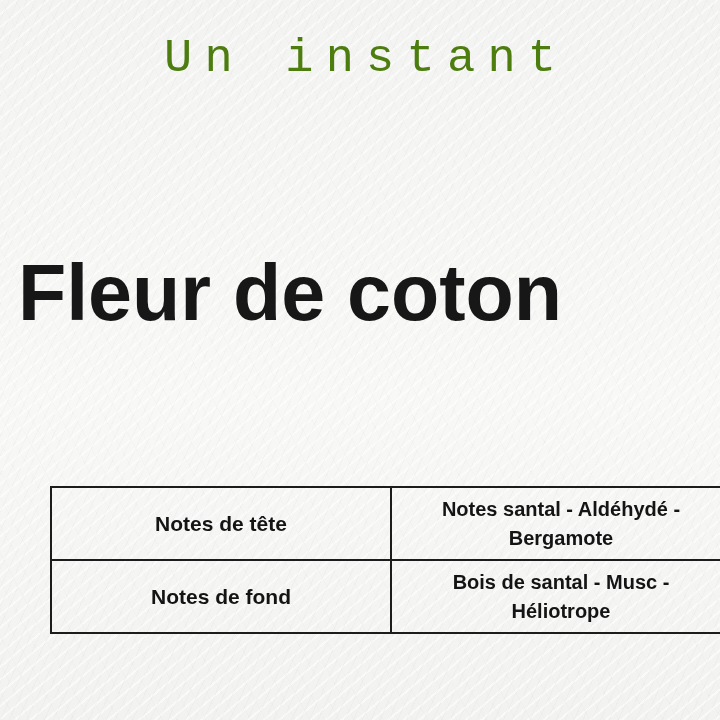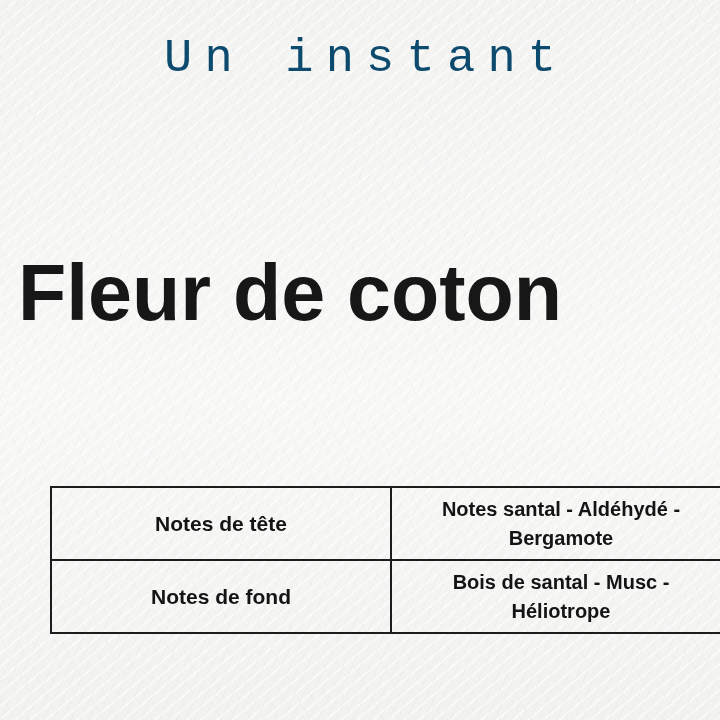--- a/index.html
+++ b/index.html
@@ -10,21 +10,21 @@
     background-image:
       repeating-linear-gradient(115deg, rgba(0,0,0,0.02) 0 1px, transparent 1px 8px),
       repeating-linear-gradient(62deg, rgba(0,0,0,0.013) 0 1px, transparent 1px 13px),
       repeating-linear-gradient(140deg, rgba(255,255,255,0.55) 0 2px, transparent 2px 10px),
       linear-gradient(180deg,#f3f3f2 0%, #f8f8f7 55%, #f2f2f1 100%);
   }
   .brand{
     position:absolute;top:32px;left:0;width:720px;
     text-align:center;
     font-family:"Liberation Mono","DejaVu Sans Mono",monospace;
-    font-size:47px;font-weight:500;color:#0c4a6e;
+    font-size:47px;font-weight:500;color:#4d7c0f;
     letter-spacing:0.26em;white-space:nowrap;
     text-indent:0.26em; 
   }
   .product-name{
     position:absolute;top:247px;left:0;width:580px;
     text-align:center;
     font-size:79px;font-weight:700;color:#171717;
     letter-spacing:0px;white-space:nowrap;
   }
   .notes-table{

